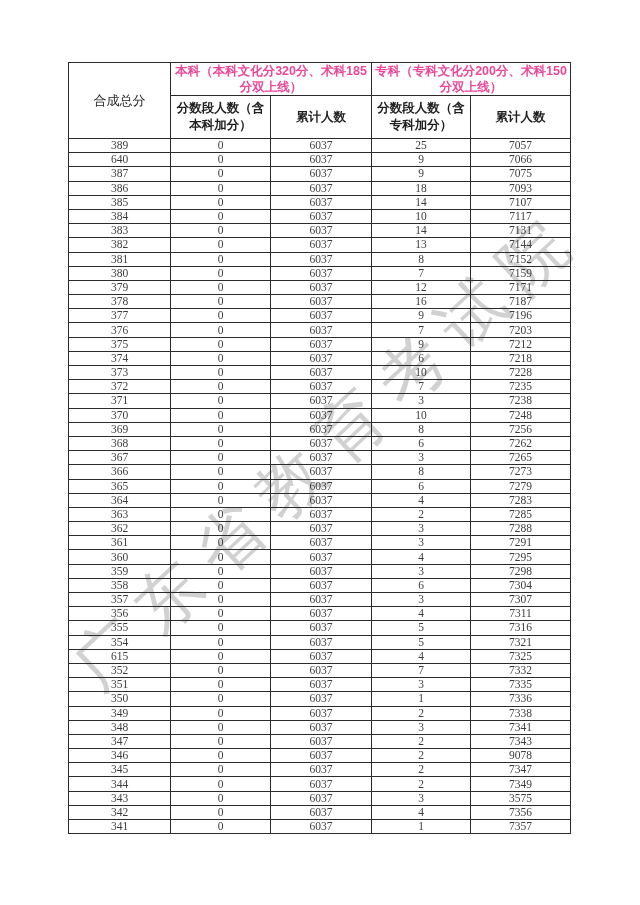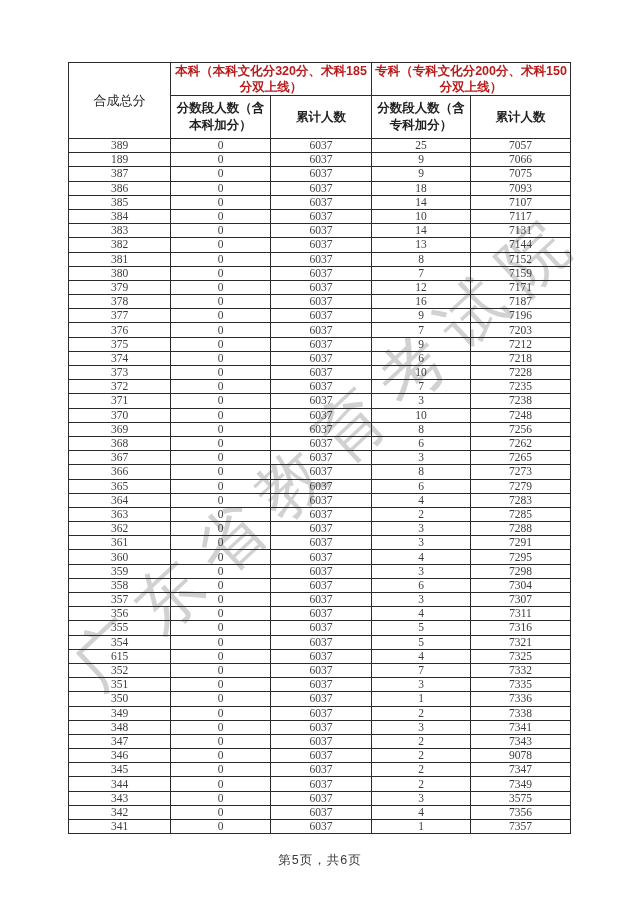--- a/index.html
+++ b/index.html
@@ -24,21 +24,21 @@
     border-collapse:collapse;table-layout:fixed;z-index:2;
     background:transparent;
   }
   .score-table th,.score-table td{
     border:1px solid #2b2b2b;text-align:center;vertical-align:middle;padding:0;
   }
   .th-main{
     font-size:13px;font-weight:normal;color:#1f1f1f;
   }
   .th-group{
-    font-size:12.5px;font-weight:bold;color:#b91c1c;
+    font-size:12.5px;font-weight:bold;color:#ec4899;
     height:32px;line-height:16px;padding:1px 2px;
   }
   .th-sub{
     font-size:12.5px;font-weight:bold;color:#1f1f1f;
     height:42px;line-height:17px;padding:1px 8px;
   }
   .score-table tbody td{
     height:13.2px;line-height:13px;font-size:11.5px;
     font-family:"Liberation Serif","DejaVu Serif",serif;
     color:#3d3d3d;
@@ -78,21 +78,21 @@
     </thead>
     <tbody>
         <tr>
           <td>389</td>
           <td>0</td>
           <td>6037</td>
           <td>25</td>
           <td>7057</td>
         </tr>
         <tr>
-          <td>189</td>
+          <td>640</td>
           <td>0</td>
           <td>6037</td>
           <td>9</td>
           <td>7066</td>
         </tr>
         <tr>
           <td>387</td>
           <td>0</td>
           <td>6037</td>
           <td>9</td>
@@ -416,15 +416,14 @@
         <tr>
           <td>341</td>
           <td>0</td>
           <td>6037</td>
           <td>1</td>
           <td>7357</td>
         </tr>
       </tbody>
   </table>
 
-  <div class="footer">第5页，共6页</div>
 
 </div>
 
 </body></html>

